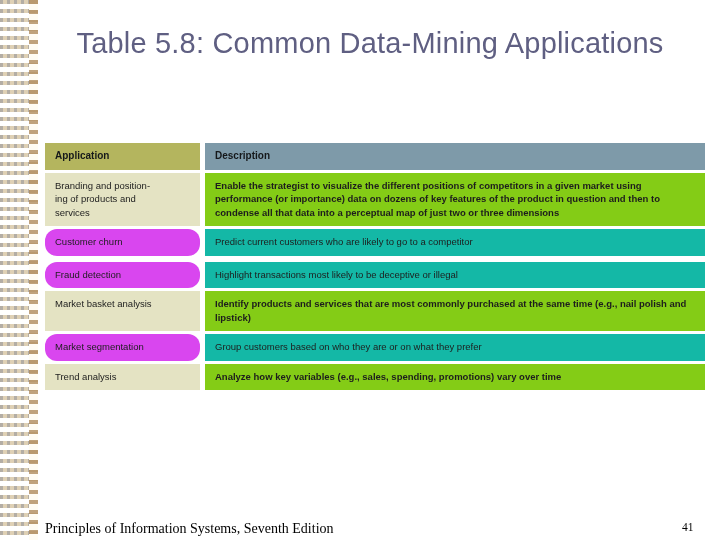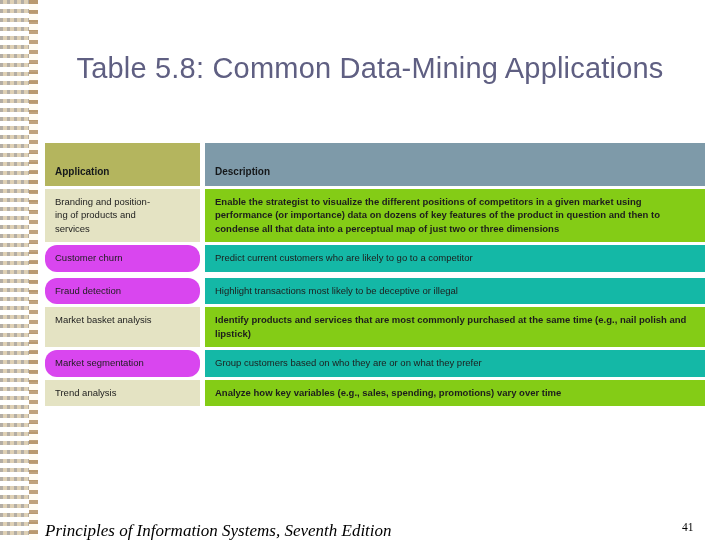--- a/index.html
+++ b/index.html
@@ -67,21 +67,21 @@
         rgba(176,140,95,0.80) 0px,
         rgba(176,140,95,0.80) 4px,
         rgba(255,252,243,1) 4px,
         rgba(255,252,243,1) 10px);
   }
 
   
   #slide-title {
     position: absolute;
     left: 60px;
-    top: 48px;
+    top: 23px;
     width: 620px;
     text-align: center;
     color: #5f5f82;
     font-size: 29px;
     line-height: 40px;
     font-weight: 400;
     letter-spacing: 0.2px;
   }
 
   
@@ -102,21 +102,21 @@
     padding: 6px 10px 7px 10px;
     font-size: 9.5px;
     line-height: 13.5px;
     color: #1d1d1d;
     border: 0;
   }
   #data-table th {
     font-size: 10px;
     font-weight: bold;
     color: #15181a;
-    padding-top: 22px;
+    padding-top: 6px;
     padding-bottom: 7px;
     text-align: left;
   }
   th.head-app   { background: #b4b55e; }
   th.head-desc  { background: #7e9aa9; }
   td.cell-gap, th.cell-gap { background: #ffffff; padding: 0; }
 
   td.app-a   { background: #e4e3c3; }
   td.app-b   { background: #d946ef; border-radius: 12px; }
   td.desc-a  { background: #84cc16; font-weight: bold; }
@@ -129,24 +129,23 @@
     font-size: 0;
     line-height: 0;
   }
 
   
   #footer-note {
     position: absolute;
     left: 45px;
     top: 521px;
     font-family: "Liberation Serif", serif;
-    font-size: 17px;
+    font-size: 14px;
     color: #000000;
     white-space: nowrap;
-    font-style: italic;
   }
   #footer-page {
     position: absolute;
     left: 655px;
     top: 521px;
     width: 40px;
     text-align: left;
     font-family: "Liberation Serif", serif;
     font-size: 11.5px;
     color: #000000;

